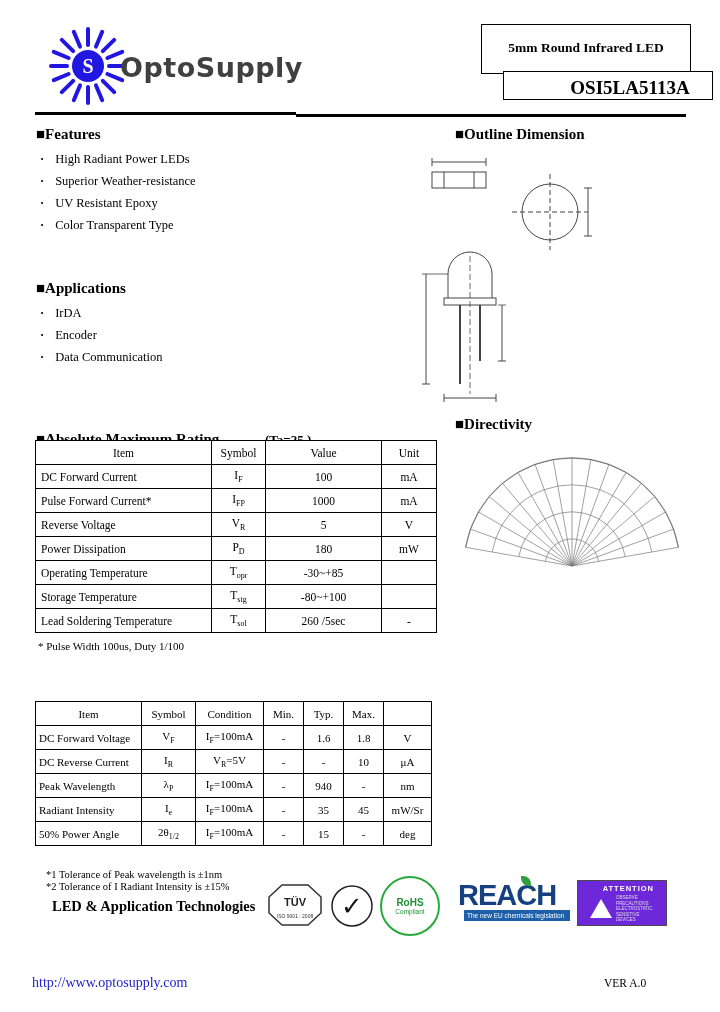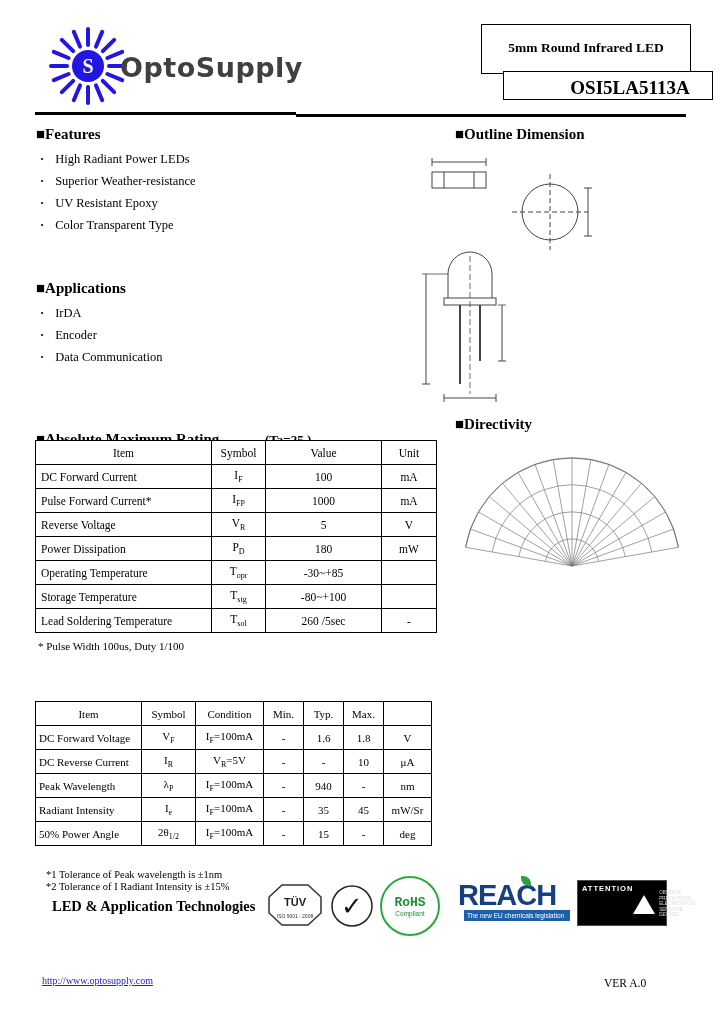--- a/index.html
+++ b/index.html
@@ -43,41 +43,41 @@
   .outline-svg{position:absolute;left:398px;top:148px;}
   .dir-svg{position:absolute;left:452px;top:438px;}
 
   
   .tagline{position:absolute;left:40px;top:898px;font-weight:bold;font-size:14.5px;margin-left:12px;}
   .badge{position:absolute;}
   .tuv-badge{left:266px;top:882px;}
   .check-badge{left:330px;top:884px;}
   .rohs-badge{left:380px;top:876px;width:56px;height:56px;border:2.5px solid #27a93c;border-radius:50%;
               display:flex;flex-direction:column;align-items:center;justify-content:center;}
-  .rohs-label{color:#1f8f35;font-weight:bold;font-size:13px;font-family:Liberation Mono, monospace;}
+  .rohs-label{color:#1f8f35;font-weight:bold;font-size:10px;font-family:Liberation Sans, sans-serif;}
   .rohs-sub{color:#1f8f35;font-size:6.5px;font-family:"Liberation Sans",sans-serif;}
   .reach-badge{left:458px;top:880px;width:112px;}
   .reach-label{font-family:"Liberation Sans",sans-serif;font-weight:bold;font-size:29px;
                color:#16407f;letter-spacing:-1px;line-height:30px;position:relative;}
   .reach-leaf{position:absolute;width:10px;height:10px;background:#2e9e3e;
               border-radius:0 80% 0 80%;top:-4px;left:63px;}
   .reach-sub{margin-left:6px;width:100px;background:#1d5fa8;color:#fff;font-size:6.5px;
              font-family:"Liberation Sans",sans-serif;padding:2px 3px;line-height:7px;}
-  .attention-badge{left:577px;top:880px;width:90px;height:46px;background:#000000;border:1px solid #4a4a4a;
-             box-sizing:border-box;padding:3px 4px;display:flex;flex-direction:row;
+  .attention-badge{left:577px;top:880px;width:90px;height:46px;background:#6d28d9;border:1px solid #4a4a4a;
+             box-sizing:border-box;padding:3px 12px;display:flex;flex-direction:column;
              font-family:"Liberation Sans",sans-serif;}
   .att-label{color:#fff;font-size:7.5px;font-weight:bold;text-align:right;letter-spacing:1px;}
   .att-row{display:flex;align-items:center;margin-top:2px;}
   .att-tri{width:0;height:0;border-left:11px solid transparent;border-right:11px solid transparent;
            border-bottom:19px solid #fff;margin-right:4px;}
   .att-sub{color:#ddd;font-size:4.5px;line-height:5.5px;}
 
   
-  .footer-link{position:absolute;left:42px;top:975px;font-size:10px;color:#2222cc;
-               text-decoration:underline;cursor:pointer;}
+  .footer-link{position:absolute;left:32px;top:975px;font-size:14px;color:#2222cc;
+               cursor:pointer;}
   .footer-ver{position:absolute;left:604px;top:977px;font-size:11.5px;}
 </style>
 </head>
 <body>
 
 <div class="page">
 
   <div class="logo-block">
     <svg class="logo-icon" width="80" height="80" viewBox="0 0 80 80">
       <g stroke="#2217e0" stroke-width="4" stroke-linecap="round">

